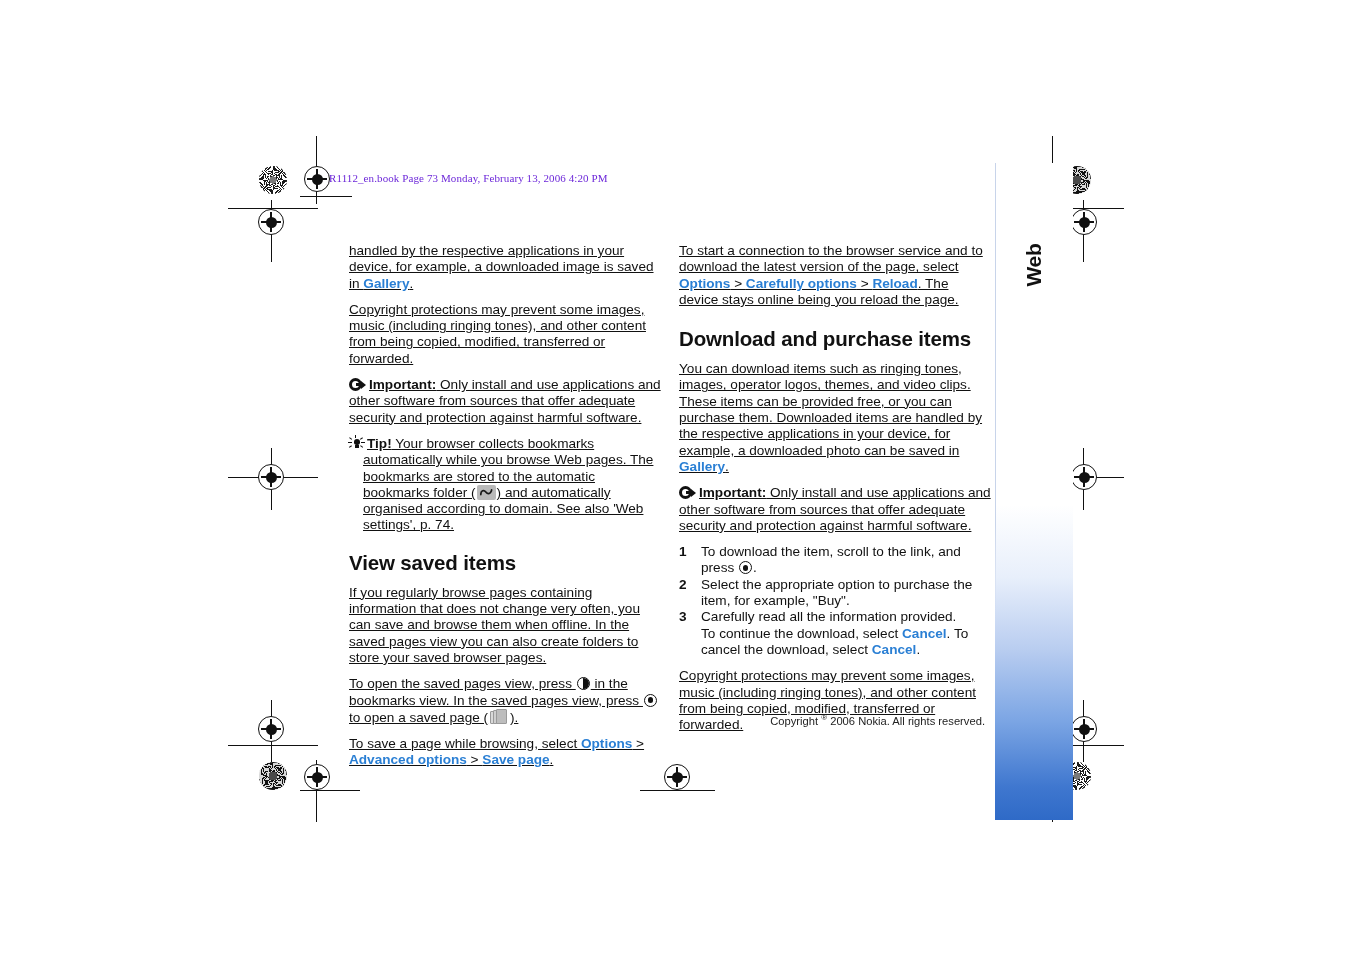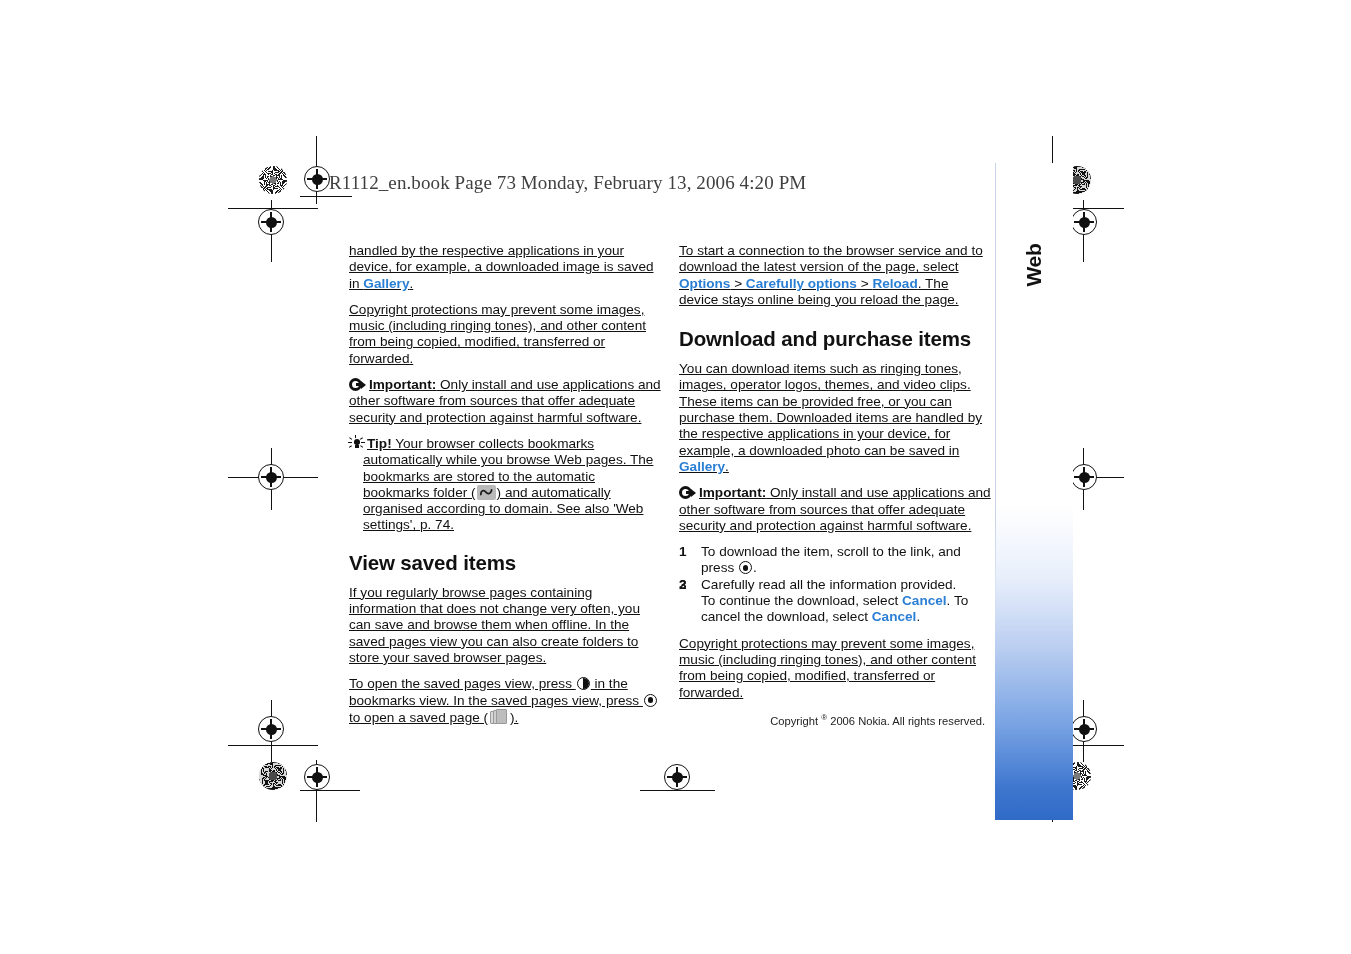--- a/index.html
+++ b/index.html
@@ -60,22 +60,22 @@
   }
   .crop-line.h { height: 1.2px; }
   .crop-line.v { width: 1.2px; }
 
   
   .slug {
     position: absolute;
     left: 329px;
     top: 172px;
     font-family: "Liberation Serif", serif;
-    font-size: 19px;
-    color: #404040;
+    font-size: 11px;
+    color: #6d28d9;
     white-space: nowrap;
     letter-spacing: 0.1px;
   }
 
   
   .col {
     position: absolute;
     top: 243px;
     width: 312px;
     font-size: 13.6px;
@@ -417,38 +417,39 @@
   <p class="note hang"><span class="ico ico-tip"><i class="r1"></i><i class="r2"></i><i class="r3"></i><i class="r4"></i><i class="r5"></i><i class="r6"></i><i class="r7"></i><span class="bulb"></span><span class="base"></span></span><span class="lead">Tip!</span><span> Your browser collects bookmarks automatically while you browse Web pages. The bookmarks are stored to the automatic bookmarks folder (</span><span class="ico ico-folder"><svg class="wave" viewBox="0 0 13 7" xmlns="http://www.w3.org/2000/svg">
           <path d="M0.8 5.6 C0.8 1.4 4.0 0.6 5.6 2.8 C7.0 4.8 9.4 5.4 10.6 3.4 C11.4 2.1 11.6 1.2 11.6 0.9" fill="none" stroke="#1a1a1a" stroke-width="1.7" stroke-linecap="round"></path>
         </svg></span><span>) and automatically organised according to domain. See also 'Web settings', p. 74.</span></p>
 
   <h2 class="sec-title">View saved items</h2>
 
   <p>If you regularly browse pages containing information that does not change very often, you can save and browse them when offline. In the saved pages view you can also create folders to store your saved browser pages.</p>
 
   <p><span>To open the saved pages view, press </span><span class="ico ico-scroll"><span class="half"></span></span><span> in the bookmarks view. In the saved pages view, press </span><span class="ico ico-select"><span class="dot"></span></span><span> to open a saved page (</span><span class="ico ico-page"><span class="sheet s1"></span><span class="sheet s2"></span><span class="sheet s3"></span></span><span>).</span></p>
 
+  <p><span>To save a page while browsing, select </span><span class="lnk">Options</span><span class="gt"> &gt; </span><span class="lnk">Advanced options</span><span class="gt"> &gt; </span><span class="lnk">Save page</span><span>.</span></p>
 </div>
 
 <div class="col col-right">
 
   <p><span>To start a connection to the browser service and to download the latest version of the page, select </span><span class="lnk">Options</span><span class="gt"> &gt; </span><span class="lnk">Carefully options</span><span class="gt"> &gt; </span><span class="lnk">Reload</span><span>. The device stays online being you reload the page.</span></p>
 
   <h2 class="sec-title first">Download and purchase items</h2>
 
   <p><span>You can download items such as ringing tones, images, operator logos, themes, and video clips. These items can be provided free, or you can purchase them. Downloaded items are handled by the respective applications in your device, for example, a downloaded photo can be saved in </span><span class="lnk">Gallery</span><span>.</span></p>
 
   <p class="note"><span class="ico ico-important"><span class="ring"></span><span class="stem"></span><span class="head"></span></span><span class="lead">Important:</span><span> Only install and use applications and other software from sources that offer adequate security and protection against harmful software.</span></p>
 
   <ol class="steps">
     <li>
       <span class="num">1</span><span>To download the item, scroll to the link, and press </span><span class="ico ico-select"><span class="dot"></span></span><span>.</span>
     </li>
     <li>
-      <span class="num">2</span>
+      <span class="num">2</span><span>Select the appropriate option to purchase the item, for example, "Buy".</span>
     </li>
     <li>
       <span class="num">3</span><span>Carefully read all the information provided.</span><br><span>To continue the download, select </span><span class="lnk">Cancel</span><span>. To cancel the download, select </span><span class="lnk">Cancel</span><span>.</span>
     </li>
   </ol>
 
   <p style="margin-top:10px;">Copyright protections may prevent some images, music (including ringing tones), and other content from being copied, modified, transferred or forwarded.</p>
 </div>
 
 <div class="footer-copy"><span>Copyright </span><sup>®</sup><span> 2006 Nokia. All rights reserved.</span></div>

